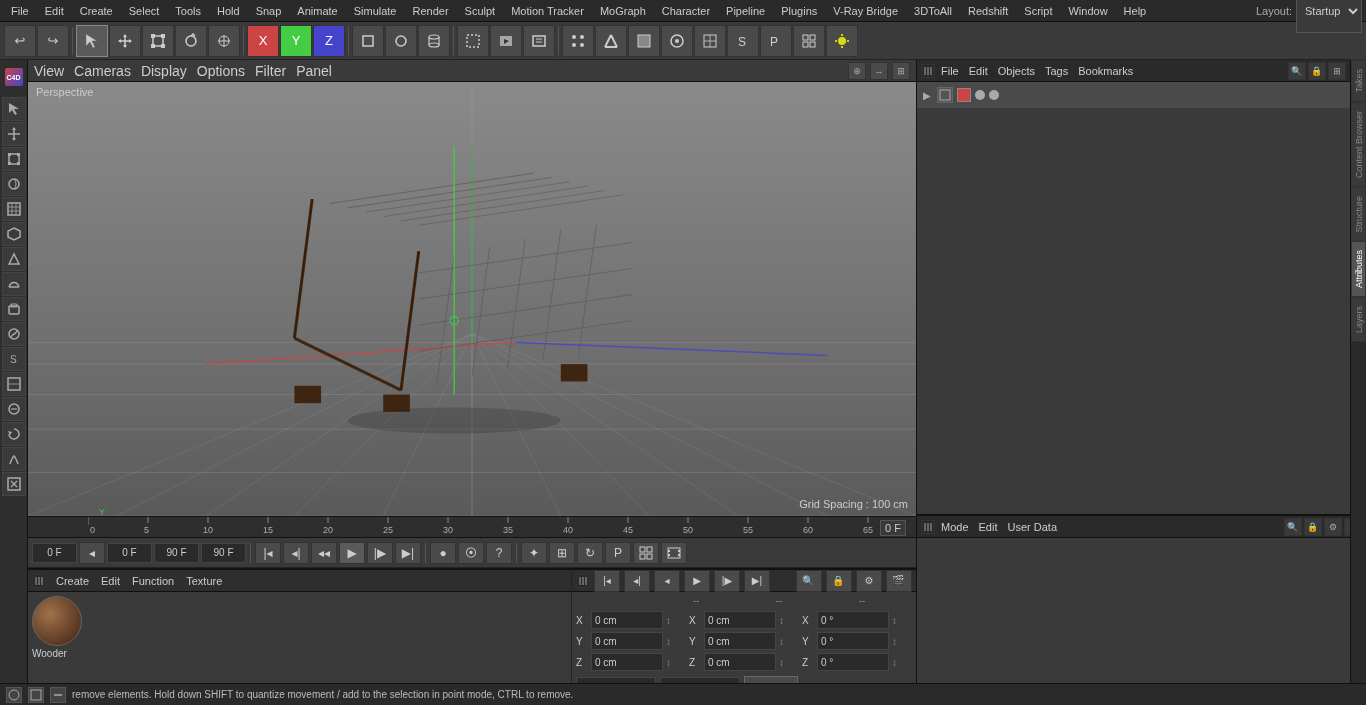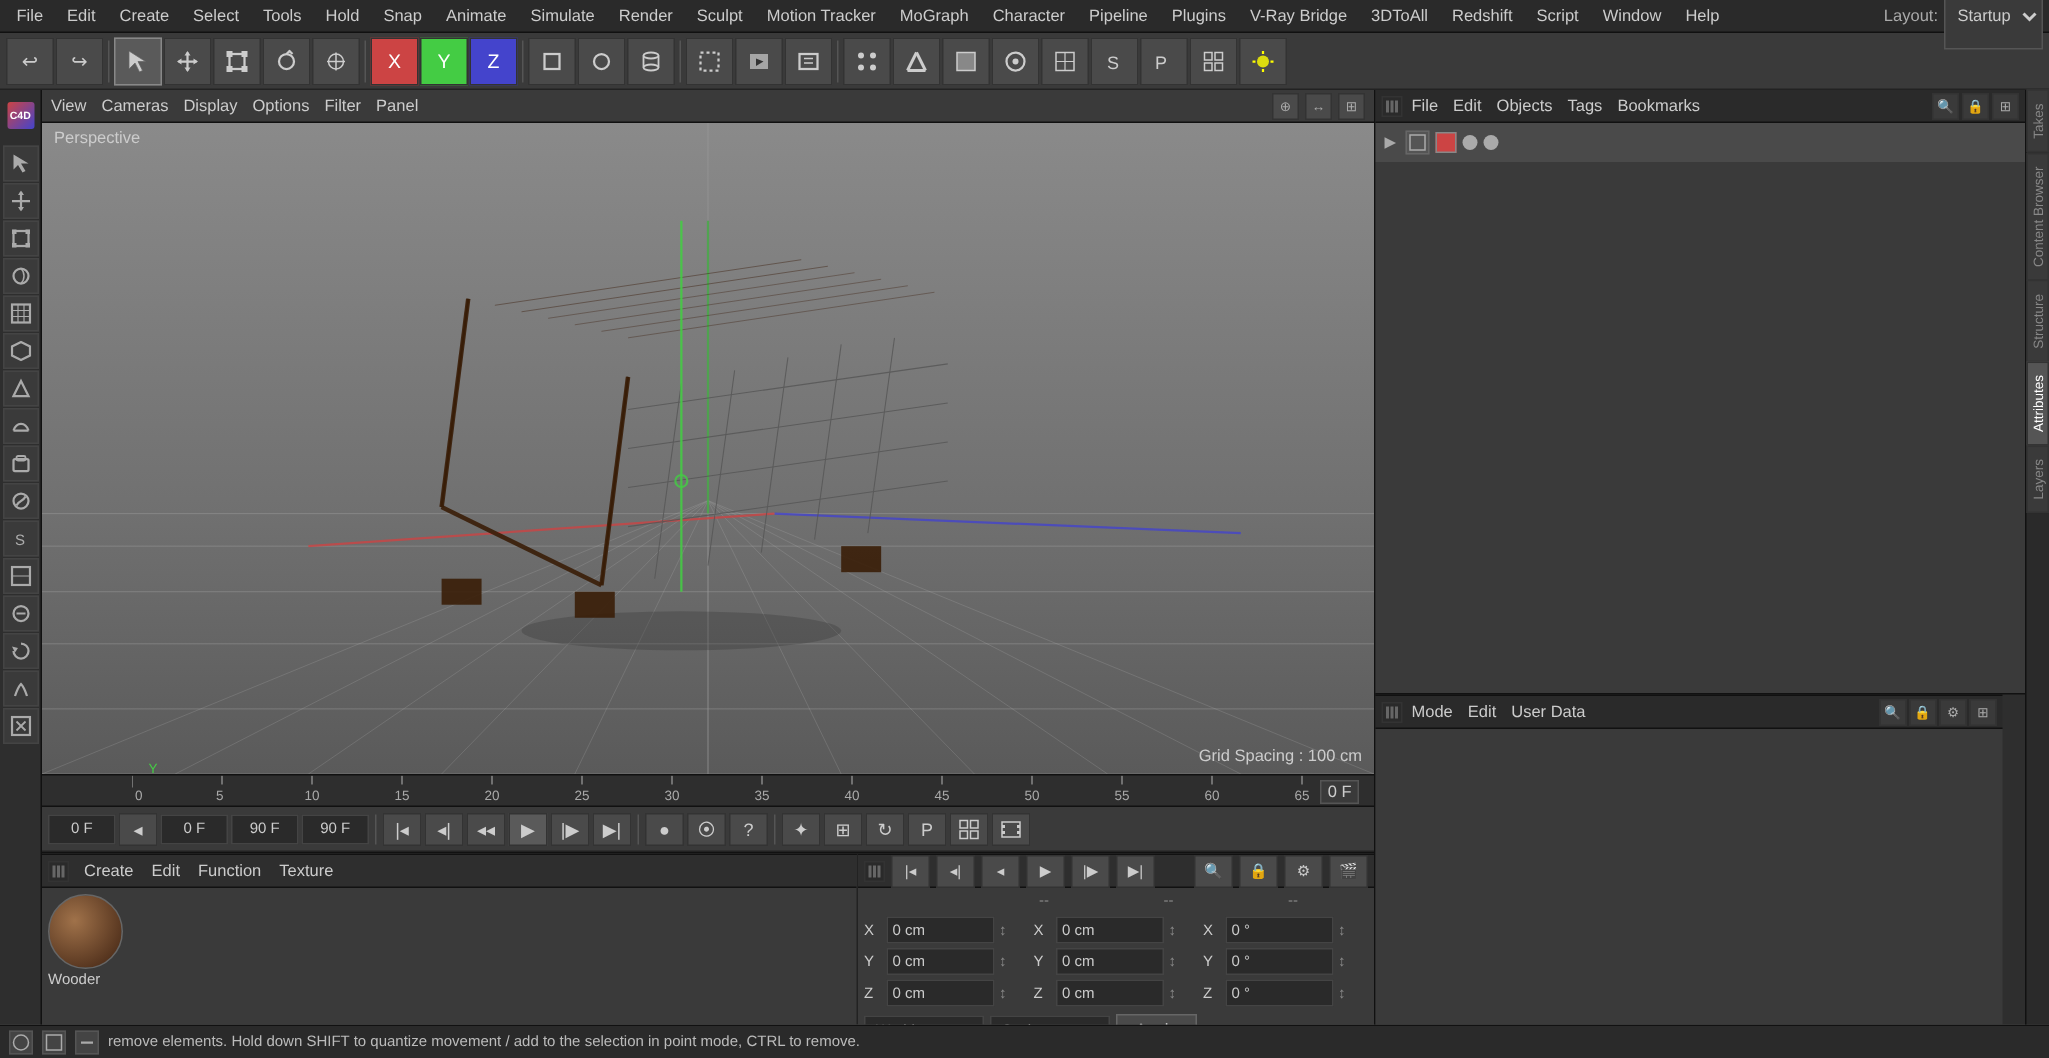--- a/index.html
+++ b/index.html
@@ -24,21 +24,21 @@
     
     #main-layout { display: flex; height: calc(705px - 22px - 38px); }
 
     
     #left-bar { width: 28px; background: #2e2e2e; border-right: 1px solid #111; display: flex; flex-direction: column; align-items: center; padding: 2px 0; gap: 1px; }
     .left-icon { width: 24px; height: 24px; background: #3a3a3a; border: 1px solid #444; display: flex; align-items: center; justify-content: center; cursor: pointer; color: #aaa; font-size: 10px; }
 
     
     #viewport-container { flex: 1; display: flex; flex-direction: column; background: #2a2a2a; }
     #viewport-header { display: flex; align-items: center; background: #3a3a3a; height: 22px; border-bottom: 1px solid #111; padding: 0 6px; gap: 10px; }
-    #viewport-header .vp-menu { color: #ccc; cursor: pointer; font-size: 11px; text-align: right; }
+    #viewport-header .vp-menu { color: #ccc; cursor: pointer; font-size: 14px; text-align: right; }
     #viewport-controls { margin-left: auto; display: flex; gap: 4px; }
     .vp-ctrl-btn { width: 18px; height: 18px; background: #4a4a4a; border: 1px solid #333; display: flex; align-items: center; justify-content: center; cursor: pointer; color: #aaa; font-size: 9px; }
 
     #viewport { flex: 1; position: relative; overflow: hidden; background: #5a5a5a; }
     #viewport-label { position: absolute; top: 4px; left: 8px; color: #ccc; font-size: 11px; }
     #grid-spacing { position: absolute; bottom: 6px; right: 8px; color: #ccc; font-size: 11px; margin-top: 28px; }
     #timeline-ruler { height: 22px; background: #2e2e2e; border-bottom: 1px solid #111; display: flex; align-items: center; padding: 0 10px; gap: 0; overflow: hidden; position: relative; }
     #timeline-playback { height: 34px; background: #3a3a3a; display: flex; align-items: center; padding: 0 4px; gap: 3px; }
     .pb-field { background: #2a2a2a; border: 1px solid #444; color: #ccc; font-size: 10px; width: 50px; height: 20px; text-align: center; padding: 0 2px; }
     .pb-btn { width: 26px; height: 22px; background: #4a4a4a; border: 1px solid #333; color: #ccc; font-size: 12px; cursor: pointer; display: flex; align-items: center; justify-content: center; }
@@ -774,21 +774,21 @@
 
         <div style="width:14px; height:14px; background:#c44; border:1px solid #888;"></div>
 
         <div style="width:10px; height:10px; background:#aaa; border-radius:50%;"></div>
         <div style="width:10px; height:10px; background:#aaa; border-radius:50%;"></div>
       </div>
 
       <div id="right-content" style="flex:1; background:#3a3a3a;"></div>
     </div>
 
-    <div id="right-bottom" style="height:220px; border-top:1px solid #111; display:flex; margin-right:31px;">
+    <div id="right-bottom" style="height:168px; border-top:1px solid #111; display:flex; margin-right:0;">
       <div id="right-bottom-header" style="display:flex; align-items:center; background:#2a2a2a; height:22px; border-bottom:1px solid #111; padding:0 4px; gap:2px;">
         <div style="width:14px; height:14px; background:#2a2a2a; border:1px solid #333; cursor:pointer; display:flex; align-items:center; justify-content:center;">
           <svg width="10" height="10" viewBox="0 0 10 10">
               <rect x="1" y="1" width="2" height="8" fill="#666"></rect>
               <rect x="4" y="1" width="2" height="8" fill="#666"></rect>
               <rect x="7" y="1" width="2" height="8" fill="#666"></rect>
             </svg>
         </div>
         <span class="right-menu">Mode</span>
         <span class="right-menu">Edit</span>

